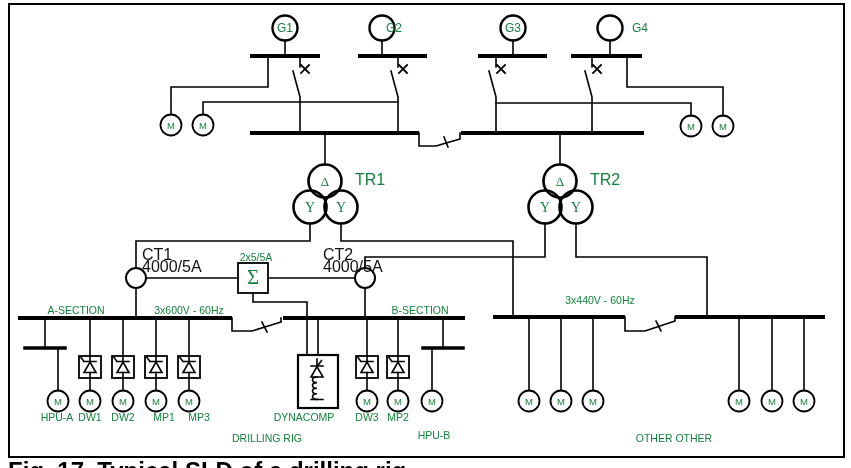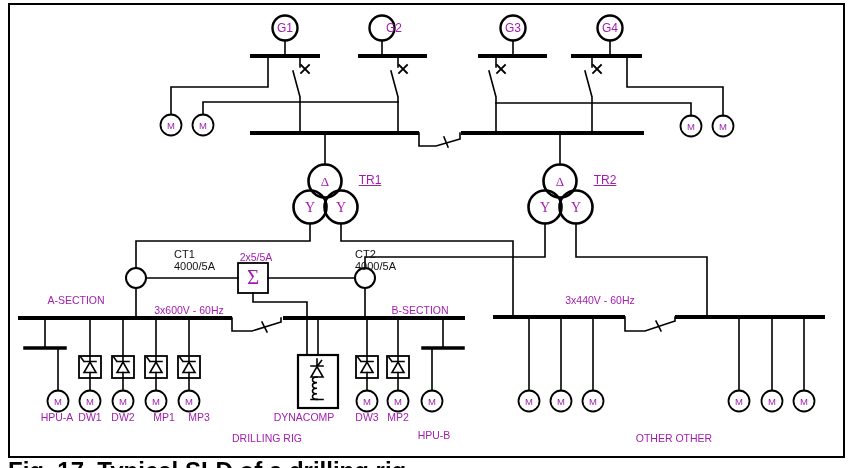--- a/index.html
+++ b/index.html
@@ -7,27 +7,27 @@
     width:851px;height:468px;overflow:hidden;position:relative;
     background:#fff;font-family:"Liberation Sans",sans-serif;
   }
   .frame{
     position:absolute;left:8px;top:3px;width:833px;height:451px;
     border:2px solid #000;background:#fff;
   }
   svg{position:absolute;left:0;top:0;}
   .lbl{
     position:absolute;transform:translate(-50%,-50%);
-    font-size:10.5px;color:#a21caf;white-space:nowrap;letter-spacing:0;
+    font-size:10.5px;color:#15803d;white-space:nowrap;letter-spacing:0;
   }
   .lblock{
-    position:absolute;font-size:11px;line-height:11.5px;color:#111;white-space:nowrap;margin-left:32px;
+    position:absolute;font-size:16px;line-height:11.5px;color:#111;white-space:nowrap;
   }
   .gen{font-size:12px;}
-  .tr{font-size:12px;text-decoration:underline;}
+  .tr{font-size:16px;}
   .wind{font-family:"Liberation Serif",serif;font-size:14px;}
   .delta{font-family:"Liberation Serif",serif;font-size:13px;}
   .sigma{font-family:"Liberation Serif",serif;font-size:21px;}
   .mot{font-size:9.5px;}
   .caption{
     position:absolute;left:8px;top:457px;
     font-size:24px;font-weight:bold;color:#000;white-space:nowrap;
   }
 </style>
 </head>
@@ -182,21 +182,21 @@
     <circle cx="593" cy="401" r="10.5" stroke-width="1.8"></circle>
     <circle cx="739" cy="401" r="10.5" stroke-width="1.8"></circle>
     <circle cx="772" cy="401" r="10.5" stroke-width="1.8"></circle>
     <circle cx="804" cy="401" r="10.5" stroke-width="1.8"></circle>
   </g>
 </svg>
 
 <div class="lbl gen" style="left:285px;top:28px">G1</div>
 <div class="lbl gen" style="left:394px;top:28px">G2</div>
 <div class="lbl gen" style="left:513px;top:28px">G3</div>
-<div class="lbl gen" style="left:610px;top:28px">G4</div>
+<div class="lbl gen" style="left:640px;top:28px">G4</div>
 
 <div class="lbl tr" style="left:370px;top:180px">TR1</div>
 <div class="lbl tr" style="left:605px;top:180px">TR2</div>
 
 <div class="lbl delta" style="left:325px;top:182px">Δ</div>
 <div class="lbl wind" style="left:310px;top:208px">Y</div>
 <div class="lbl wind" style="left:341px;top:208px">Y</div>
 <div class="lbl delta" style="left:560px;top:182px">Δ</div>
 <div class="lbl wind" style="left:545px;top:208px">Y</div>
 <div class="lbl wind" style="left:576px;top:208px">Y</div>
@@ -206,21 +206,21 @@
   <span style="display:block">4000/5A</span>
 </div>
 <div class="lblock" style="left:323px;top:249px">
   <span style="display:block">CT2</span>
   <span style="display:block">4000/5A</span>
 </div>
 
 <div class="lbl" style="left:256px;top:257px">2x5/5A</div>
 <div class="lbl sigma" style="left:253px;top:277px">Σ</div>
 
-<div class="lbl" style="left:76px;top:300px">A-SECTION</div>
+<div class="lbl" style="left:76px;top:310px">A-SECTION</div>
 <div class="lbl" style="left:189px;top:310px">3x600V - 60Hz</div>
 <div class="lbl" style="left:420px;top:310px">B-SECTION</div>
 <div class="lbl" style="left:600px;top:300px">3x440V - 60Hz</div>
 
 <div class="lbl" style="left:57px;top:417px">HPU-A</div>
 <div class="lbl" style="left:90px;top:417px">DW1</div>
 <div class="lbl" style="left:123px;top:417px">DW2</div>
 <div class="lbl" style="left:164px;top:417px">MP1</div>
 <div class="lbl" style="left:199px;top:417px">MP3</div>
 <div class="lbl" style="left:304px;top:417px">DYNACOMP</div>

